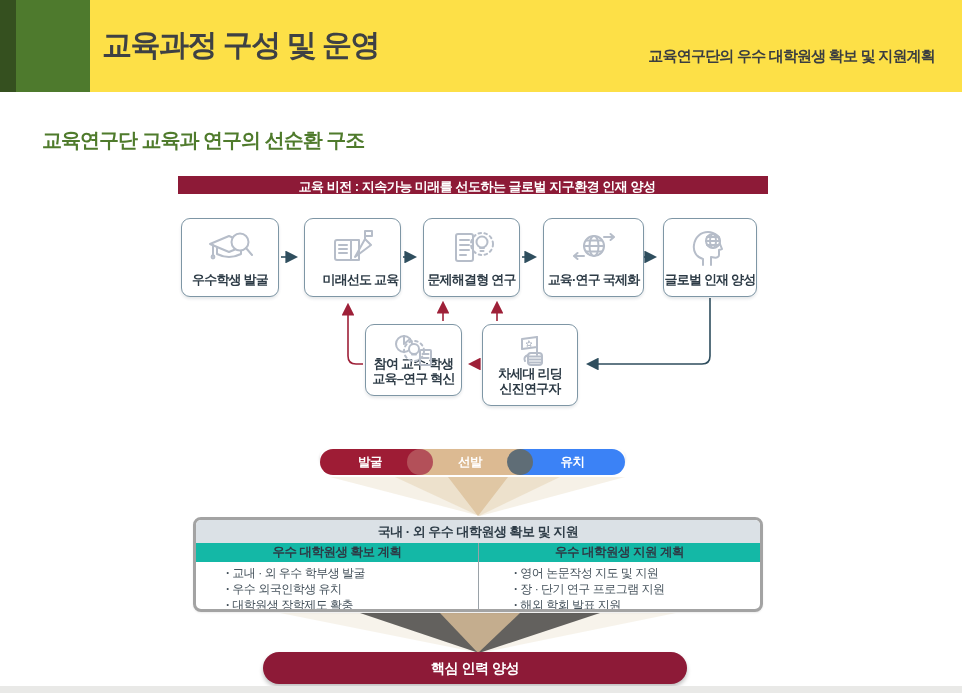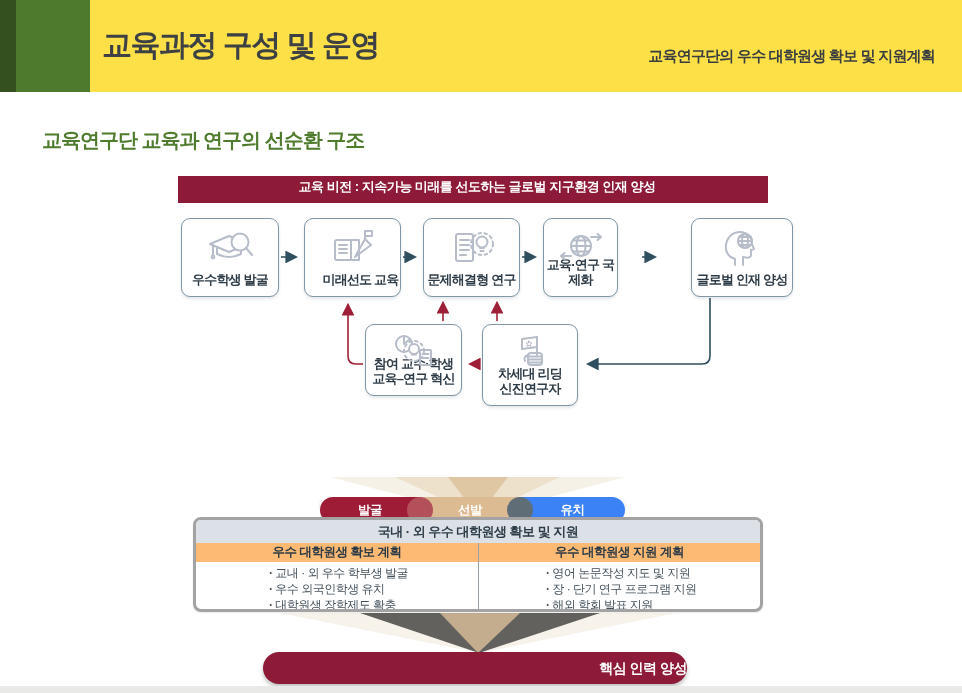--- a/index.html
+++ b/index.html
@@ -11,73 +11,73 @@
   .header { position:absolute; left:0; top:0; width:962px; height:92px; background:#fde047; }
   .stripe-dark { position:absolute; left:0; top:0; width:16px; height:92px; background:#35501f; }
   .stripe-green { position:absolute; left:16px; top:0; width:74px; height:92px; background:#4e7a2d; }
   .page-title { position:absolute; left:102px; top:25px; font-size:30px; font-weight:bold; color:#3e4144; letter-spacing:-1.5px; }
   .header-sub { position:absolute; right:27px; top:47px; font-size:15px; font-weight:bold; color:#3a3d40; letter-spacing:-0.8px;text-align:right; }
 
   
   .section-title { position:absolute; left:42px; top:127px; font-size:20px; font-weight:bold; color:#4f7b2c; letter-spacing:-1px; }
 
   
-  .banner { position:absolute; left:178px; top:176px; width:590px; height:27px; background:#8d1a37;
+  .banner { position:absolute; left:178px; top:176px; width:590px; height:18px; background:#8d1a37;
             color:#ffffff; font-size:13px; font-weight:bold; text-align:center; line-height:21px; letter-spacing:-0.5px;padding-left:8px; }
 
   
   .fbox { position:absolute; background:#ffffff; border:1.5px solid #7e96a5; border-radius:9px;
           box-shadow:0 2px 3px rgba(40,60,75,0.12); display:flex; flex-direction:column;
           align-items:center; justify-content:flex-end; padding-bottom:9px; }
   .fbox .icn { position:absolute; top:8px; left:0; right:0; display:flex; justify-content:center; }
   .fbox .lbl { font-size:13px; font-weight:bold; color:#2d3b46; letter-spacing:-0.8px; text-align:center; line-height:15px; }
   .b1 { left:181px; top:218px; width:98px; height:79px; }
   .b2 { left:304px; top:218px; width:97px; height:79px;padding-left:16px; }
   .b3 { left:423px; top:218px; width:97px; height:79px; }
-  .b4 { left:543px; top:218px; width:75px; height:79px; }
-  .b5 { left:691px; top:218px; width:102px; height:79px; }
+  .b4 { left:543px; top:218px; width:101px; height:79px; }
+  .b5 { left:663px; top:218px; width:94px; height:79px; }
   .b6 { left:365px; top:324px; width:97px; height:72px; }
   .b7 { left:482px; top:324px; width:96px; height:82px; }
   .b6 .lbl, .b7 .lbl { line-height:15px; }
   svg.ic { stroke:#b6bdc9; fill:none; stroke-width:2; stroke-linecap:round; stroke-linejoin:round; }
 
   
   .overlay { position:absolute; left:0; top:0; width:962px; height:693px; pointer-events:none; }
 
   
   .pills { position:absolute; left:320px; top:449px; width:305px; height:16px; border-radius:13px;
-           box-shadow:0 2px 3px rgba(0,0,0,0.18);margin-top:48px; }
+           box-shadow:0 2px 3px rgba(0,0,0,0.18); }
   .pillseg { position:absolute; top:0; height:26px; color:#fff; font-size:12.5px; font-weight:bold;
              text-align:center; line-height:26px; letter-spacing:-0.5px; }
   .seg1 { left:0; width:100px; background:#9e1c35; border-radius:13px 0 0 13px; }
   .seg2 { left:100px; width:100px; background:#dcba92; }
   .seg3 { left:200px; width:105px; background:#3b82f6; border-radius:0 13px 13px 0; }
   .junction { position:absolute; top:0; width:26px; height:26px; border-radius:50%; }
   .j1 { left:87px; background:#b35059; }
   .j2 { left:187px; background:#5f6d76; }
 
   
   .tbl { position:absolute; left:193px; top:517px; width:570px; height:95px; border:3px solid #a3a3a3;
          border-radius:8px; overflow:hidden; background:#ffffff; box-shadow:0 1px 2px rgba(0,0,0,0.08); }
   .tbl-title { height:23px; background:#dbe1e6; font-size:13px; font-weight:bold; color:#2d3b46;
                text-align:center; line-height:23px; letter-spacing:-0.5px; }
-  .tbl-heads { display:flex; height:19px; background:#fdba74; }
+  .tbl-heads { display:flex; height:19px; background:#14b8a6; }
   .tbl-heads .th { width:50%; font-size:12.5px; font-weight:bold; color:#2d3b46; text-align:center;
                    line-height:19px; letter-spacing:-0.5px; }
   .tbl-heads .th + .th { border-left:1px solid #9aa2a8; }
   .tbl-body { display:flex; height:52px; }
   .tbl-body .td { width:50%; padding:3px 0 0 30px; }
-  .tbl-body .td + .td { border-left:1px solid #9aa2a8; padding-left:24px; }
-  .tbl-body ul { list-style:none;margin-left:43px; }
+  .tbl-body .td + .td { border-left:1px solid #9aa2a8; padding-left:35px; }
+  .tbl-body ul { list-style:none; }
   .tbl-body li { font-size:12px; color:#43505a; line-height:16px; letter-spacing:-0.5px; }
   .tbl-body li::before { content:"· "; font-weight:bold; }
 
   
   .footer-pill { position:absolute; left:263px; top:652px; width:424px; height:32px; border-radius:16px;
-                 background:#8d1a37; color:#ffffff; font-size:14px; font-weight:bold; text-align:right;
+                 background:#8d1a37; color:#ffffff; font-size:14px; font-weight:bold; text-align:center;
                  line-height:32px; letter-spacing:-0.5px; box-shadow:0 3px 4px rgba(0,0,0,0.25); }
 
   .bottom-strip { position:absolute; left:0; top:686px; width:962px; height:7px; background:#e9e9e7; }
 </style>
 </head>
 <body>
 
 <div class="canvas">
 
   <div class="header">

